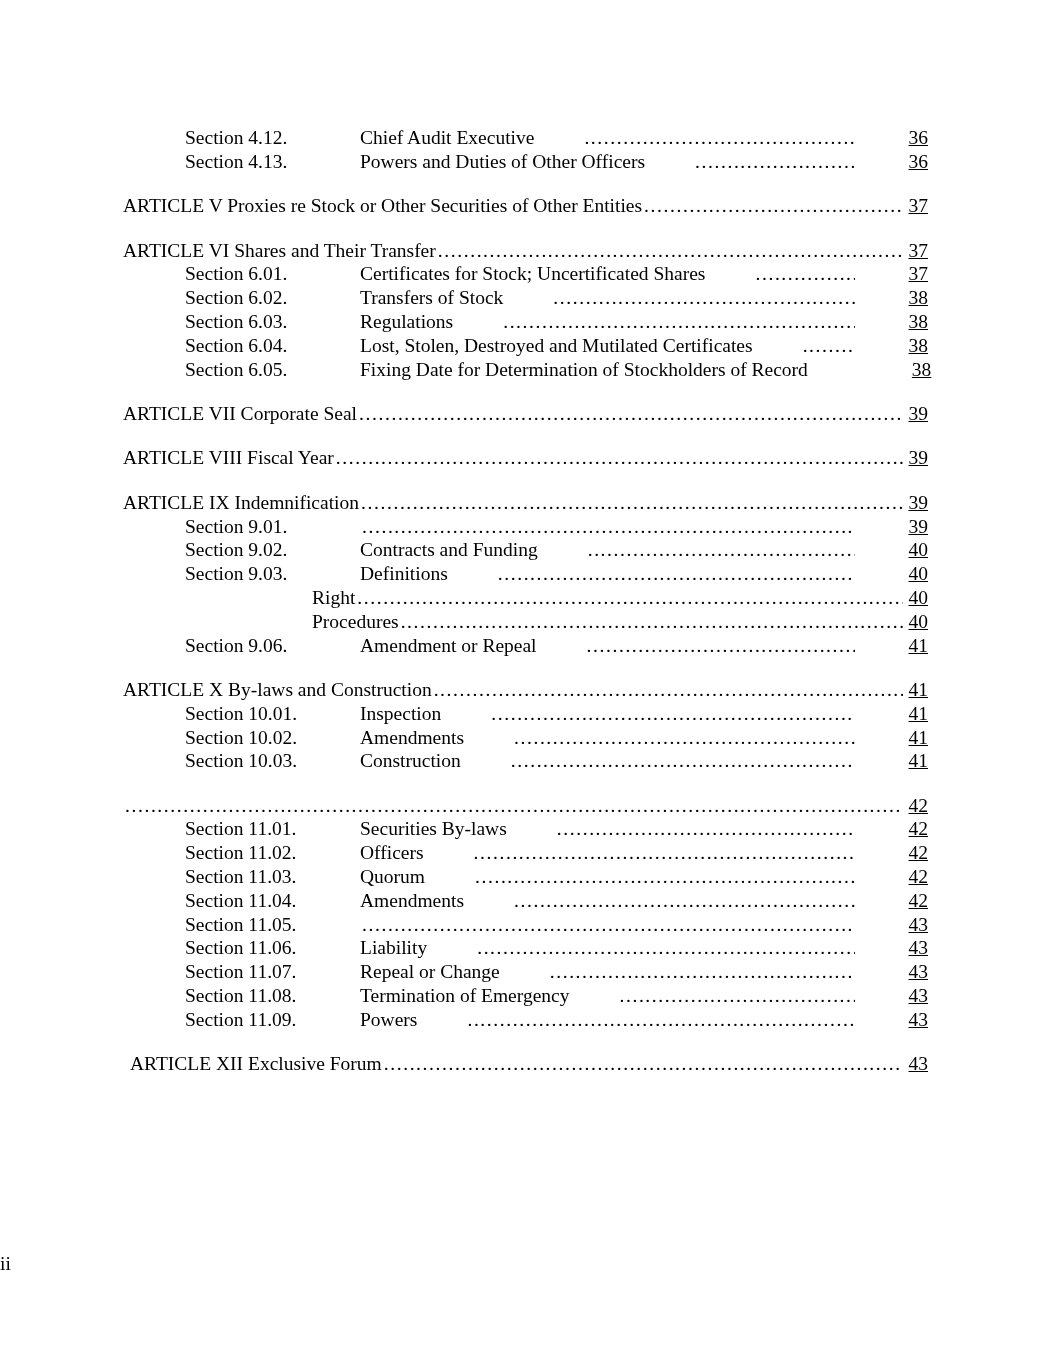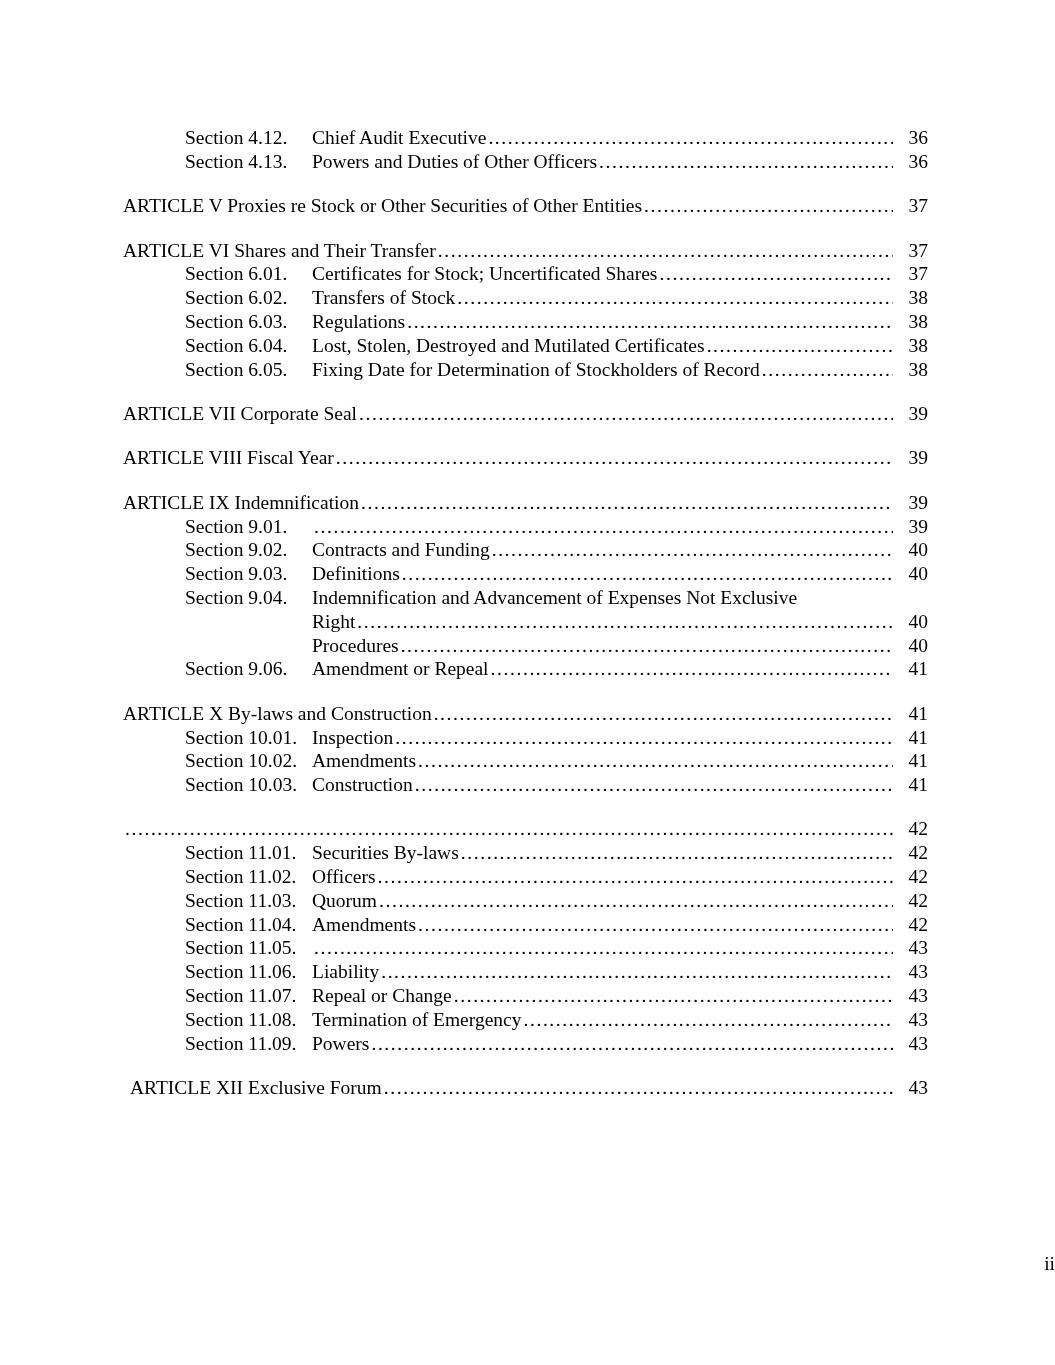--- a/index.html
+++ b/index.html
@@ -21,20 +21,21 @@
     top: 126px;
     width: 805px;
     font-size: 19.5px;
     line-height: 23.8px;
   }
   .row {
     display: flex;
   }
   .row.section {
     padding-left: 62px;
+    gap: 48px;
   }
   .row.cont {
     padding-left: 189px;
   }
   .row.article.indented {
     padding-left: 7px;
   }
   .label {
     flex: 0 0 127px;
     white-space: nowrap;
@@ -45,31 +46,32 @@
   }
   .dots {
     flex: 1 1 auto;
     overflow: hidden;
     white-space: nowrap;
     letter-spacing: 1.6px;
     margin-left: 2px;
   }
   .page {
     flex: 0 0 auto;
-    margin-left: 16px;
+    margin-left: 6px;
+    text-decoration: underline;
   }
   .gap {
     height: 20.6px;
   }
   #footer {
     position: absolute;
     top: 1252px;
     left: 0;
     width: 100%;
-    text-align: right;
+    text-align: left;
     font-size: 19.5px;
     line-height: 23.8px;
   }
 </style>
 </head>
 <body>
 
 <div id="toc">
     <div class="row section">
       <span class="label">Section 4.12.</span>
@@ -153,24 +155,20 @@
       <span class="title">Contracts and Funding</span>
       <span class="dots">................................................................................................................................................................................................................................................</span>
       <span class="page">40</span>
     </div>
     <div class="row section">
       <span class="label">Section 9.03.</span>
       <span class="title">Definitions</span>
       <span class="dots">................................................................................................................................................................................................................................................</span>
       <span class="page">40</span>
     </div>
-    <div class="row section">
-      <span class="label">Section 9.04.</span>
-      <span class="title">Indemnification and Advancement of Expenses Not Exclusive</span>
-    </div>
     <div class="row cont">
       <span class="title">Right</span>
       <span class="dots">................................................................................................................................................................................................................................................</span>
       <span class="page">40</span>
     </div>
     <div class="row cont">
       <span class="title">Procedures</span>
       <span class="dots">................................................................................................................................................................................................................................................</span>
       <span class="page">40</span>
     </div>

